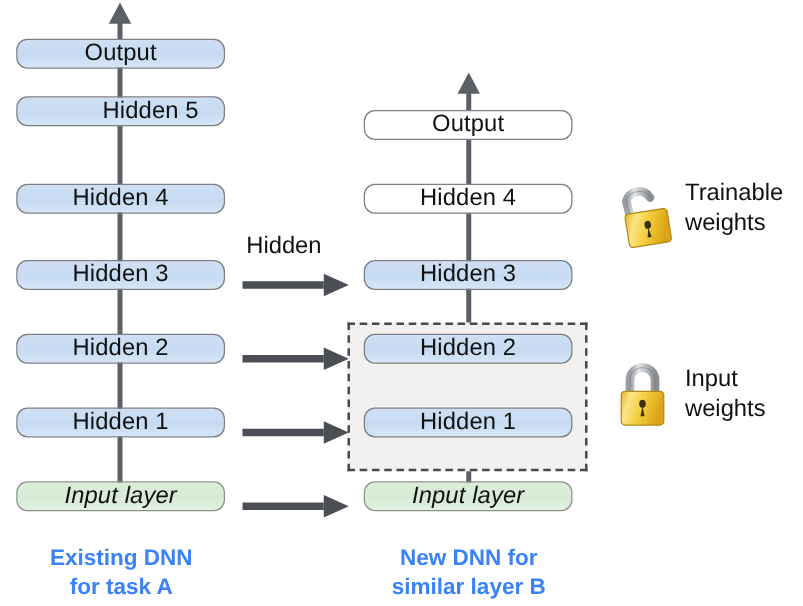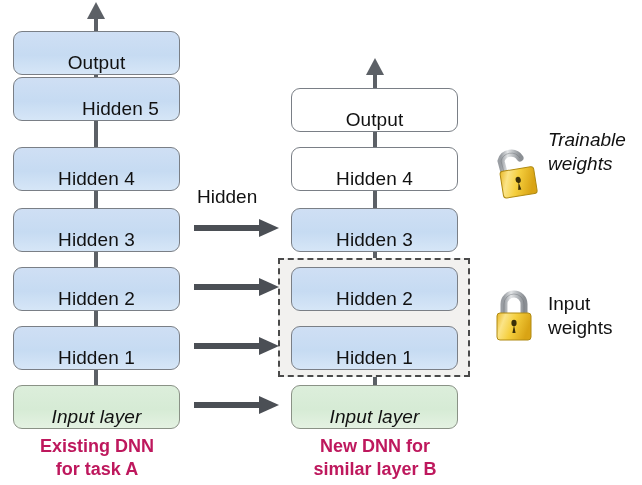--- a/index.html
+++ b/index.html
@@ -21,26 +21,26 @@
     left: 0; top: 0;
     width: 642px;
     height: 485px;
   }
 
   
   .column { position: absolute; }
 
   .layer-box {
     position: absolute;
-    height: 44px;
+    height: 24px;
     border: 1.6px solid #7a7f86;
     border-radius: 9px;
     box-sizing: border-box;
     display: flex;
-    align-items: flex-end;
+    align-items: flex-start;
     justify-content: center;
     font-size: 19px;
     color: #111111;
     letter-spacing: 0.1px;
     z-index: 4;
   }
   .layer-box.blue {
     background: linear-gradient(180deg, #cfdff4 0%, #c6dbf2 55%, #d6e6f7 100%);
   }
   .layer-box.green {
@@ -111,21 +111,21 @@
   }
   .lock-icon { position: absolute; }
 
   
   .caption {
     position: absolute;
     text-align: center;
     font-size: 18px;
     font-weight: bold;
     line-height: 23px;
-    color: #be185d;
+    color: #3b82f6;
     white-space: pre-line;
   }
 </style>
 </head>
 <body>
 
 <div id="canvas">
 
   <div class="column">
 
@@ -242,21 +242,21 @@
         <path d="M17 31 L13 16 A10.5 10.5 0 0 1 32 13" fill="none" stroke="url(#shackleOpen)" stroke-width="7" stroke-linecap="round"></path>
         <path d="M17 31 L13 16 A10.5 10.5 0 0 1 32 13" fill="none" stroke="#6f7378" stroke-width="1" opacity="0.45"></path>
 
         <g transform="rotate(-9 30 40)">
           <rect x="14" y="24" width="34" height="27" rx="3" fill="url(#bodyOpen)" stroke="#b08a12" stroke-width="1"></rect>
           <ellipse cx="31" cy="35" rx="2.6" ry="3.2" fill="#3a2f08"></ellipse>
           <path d="M31 37 L29.4 45 L32.6 45 Z" fill="#3a2f08"></path>
         </g>
       </svg>
     </div>
-    <div class="legend-text" style="left:548px; top:128px; width:94px;font-style:italic;">Trainable
+    <div class="legend-text" style="left:548px; top:143px; width:94px;">Trainable
 weights</div>
   </div>
 
   <div class="legend-item">
     <div class="lock-icon" style="left:488px; top:287px; width:52px; height:56px;">
       <svg width="52" height="56" viewBox="0 0 52 56" xmlns="http://www.w3.org/2000/svg">
         <defs>
           <linearGradient id="shackleShut" x1="0" y1="0" x2="1" y2="0">
             <stop offset="0%" stop-color="#9a9ea3"></stop>
             <stop offset="35%" stop-color="#e3e5e7"></stop>

